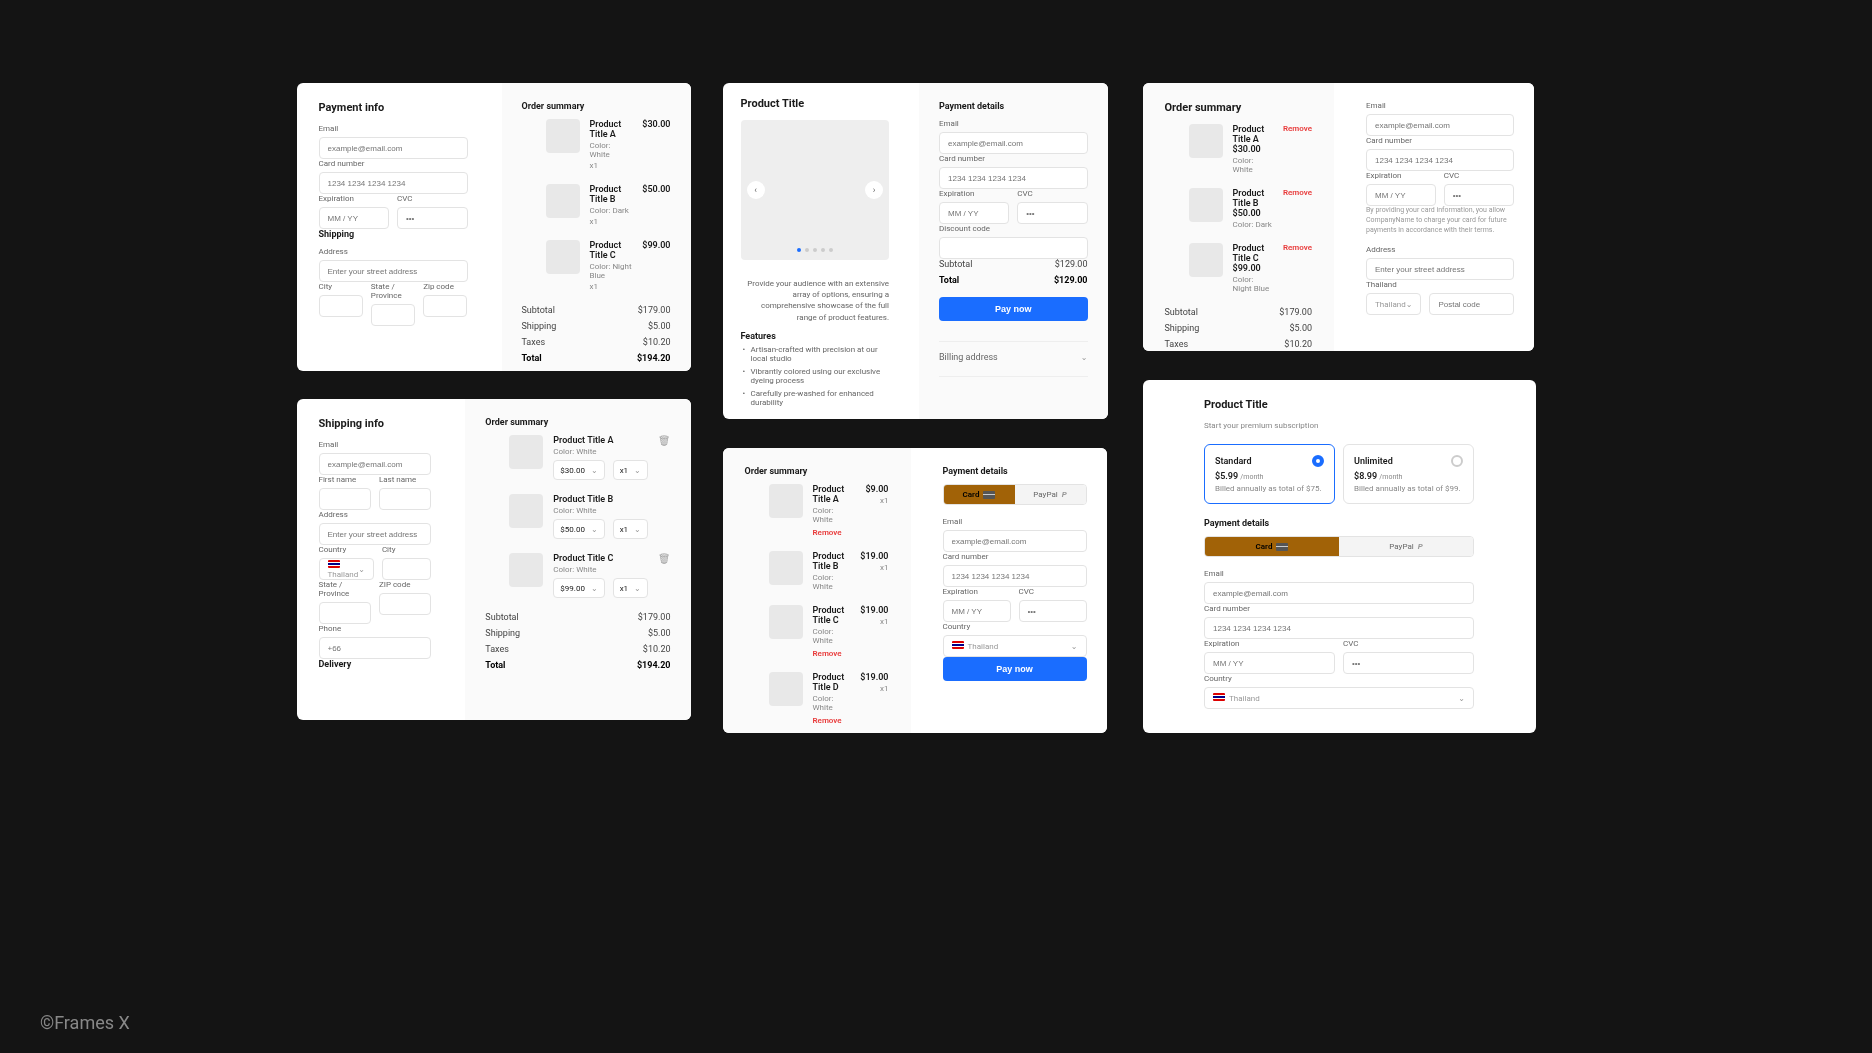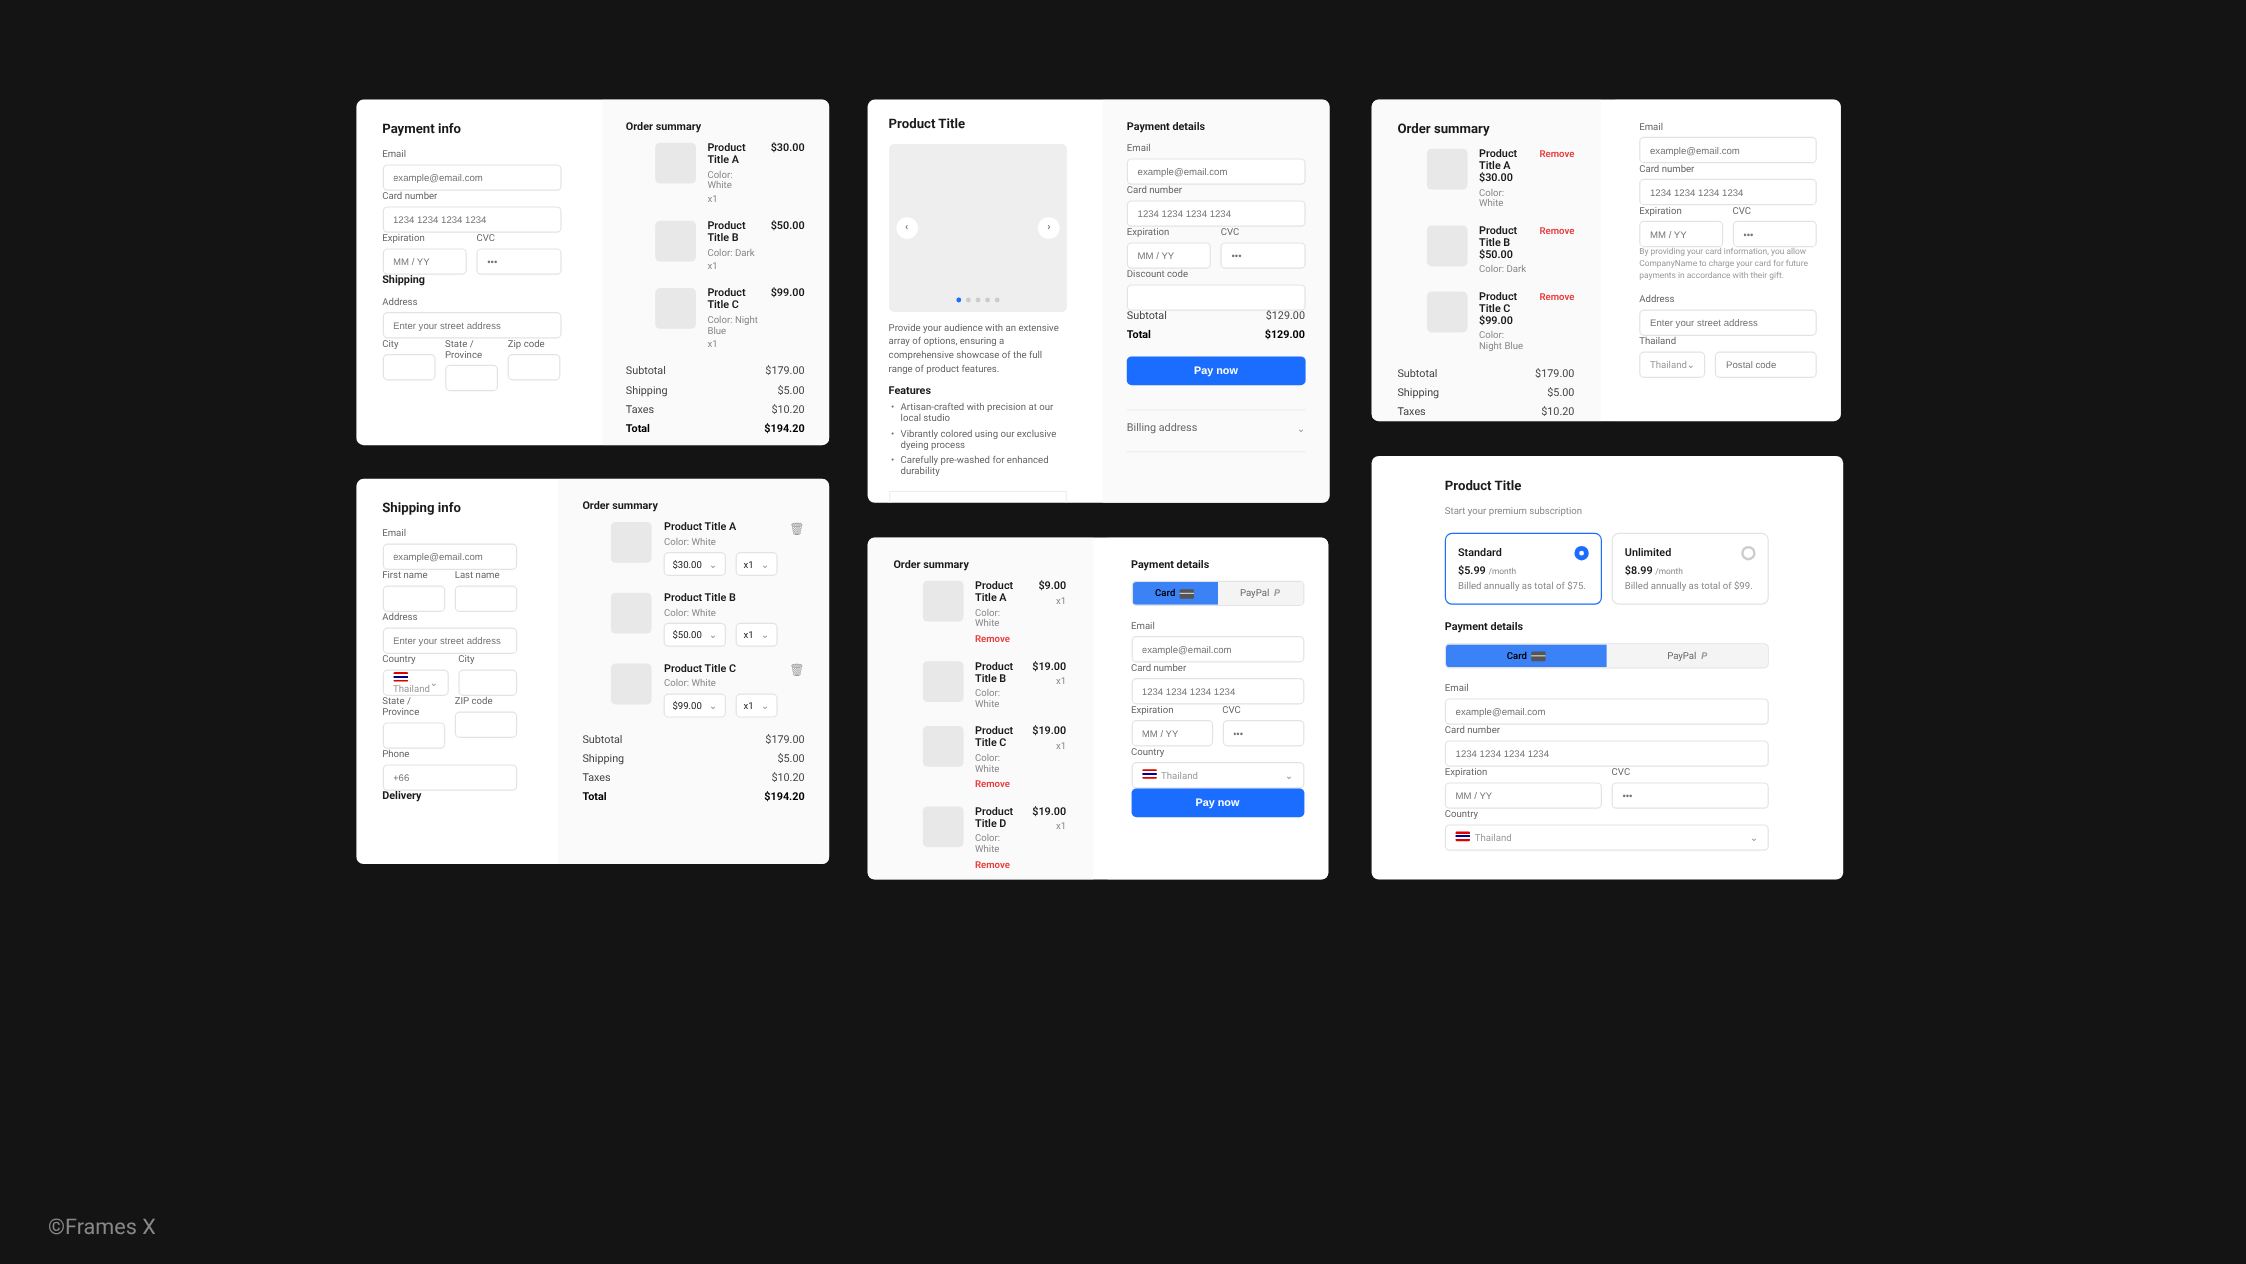--- a/index.html
+++ b/index.html
@@ -35,29 +35,29 @@
 .radio-head{display:flex;justify-content:space-between;align-items:center;gap:40px;}
 .rc-title{font-size:9px;font-weight:600;}
 .rc-sub{font-size:8px;color:#888;margin-top:3px;}
 .flag{width:12px;height:8px;background:linear-gradient(to bottom,#d00 0%,#d00 20%,#fff 20%,#fff 40%,#008 40%,#008 60%,#fff 60%,#fff 80%,#d00 80%,#d00 100%);display:inline-block;border-radius:1px;margin-right:4px;}
 .chev{font-size:8px;color:#999;}
 .gallery{background:#eee;height:140px;border-radius:4px;position:relative;display:flex;align-items:center;justify-content:space-between;padding:0 6px;}
 .nav{width:18px;height:18px;border-radius:50%;background:#fff;display:flex;align-items:center;justify-content:center;font-size:9px;color:#666;cursor:pointer;}
 .dots{position:absolute;bottom:8px;left:50%;transform:translateX(-50%);display:flex;gap:4px;}
 .dot{width:4px;height:4px;border-radius:50%;background:#ccc;}
 .dot.on{background:#1a6dff;}
-.desc{font-size:8px;color:#666;margin-top:8px;line-height:1.4;}
+.desc{font-size:8px;color:#666;margin-top:18px;line-height:1.4;text-align:right;}
 .bullet{font-size:8px;color:#666;margin-top:4px;padding-left:10px;position:relative;}
 .bullet:before{content:"•";position:absolute;left:2px;}
 .plan{border:1px solid #eee;border-top:none;padding:12px 14px;}
 .plan:first-of-type{border-top:1px solid #eee;}
 .accordion{display:flex;justify-content:space-between;align-items:center;padding:10px 0;border-top:1px solid #eee;font-size:9px;color:#666;margin-top:4px;}
 .tabs{display:flex;border:1px solid #e3e3e3;border-radius:4px;overflow:hidden;margin-bottom:12px;}
 .tab{flex:1;text-align:center;padding:5px;font-size:8px;color:#666;cursor:pointer;display:flex;align-items:center;justify-content:center;gap:4px;}
-.tab.active{background:#3b82f6;color:#000;font-weight:600;}
+.tab.active{background:#a16207;color:#000;font-weight:600;}
 .tab:not(.active){background:#f4f4f4;}
 .toggle{width:26px;height:14px;background:#1a6dff;border-radius:10px;position:relative;}
 .toggle:after{content:"";position:absolute;width:10px;height:10px;background:#fff;border-radius:50%;top:2px;left:14px;}
 .credit{position:absolute;left:40px;bottom:20px;color:#888;font-size:18px;}
 .sel-inp{display:flex;align-items:center;justify-content:space-between;}
 .sub-head{font-size:8px;color:#888;margin-bottom:14px;}
 .per{font-size:7px;color:#888;}
 .cc-icon{display:inline-block;width:12px;height:8px;background:#555;border-radius:1px;position:relative;}
 .cc-icon:after{content:"";position:absolute;top:3px;left:0;width:100%;height:1px;background:#ccc;}
 .pp-icon{font-style:italic;font-weight:bold;color:#999;}
@@ -235,21 +235,21 @@
           <span>$194.20</span>
         </div>
  </div>
  <div class="right" style="background:#fff;">
   <div class="fg"><span class="lbl">Email</span><input class="inp" placeholder="example@email.com" style=""></div>
   <div class="fg"><span class="lbl">Card number</span><input class="inp" placeholder="1234 1234 1234 1234" style=""></div>
   <div class="fg row">
    <div><span class="lbl">Expiration</span><input class="inp" placeholder="MM / YY" style=""></div>
    <div><span class="lbl">CVC</span><input class="inp" placeholder="•••" style=""></div>
   </div>
-  <div class="note">By providing your card information, you allow CompanyName to charge your card for future payments in accordance with their gift.</div>
+  <div class="note">By providing your card information, you allow CompanyName to charge your card for future payments in accordance with their terms.</div>
   <div class="fg"><span class="lbl">Address</span><input class="inp" placeholder="Enter your street address" style=""></div>
   <div class="fg">
           <span class="lbl">Thailand</span>
    <div class="row">
     <div class="inp sel-inp">
               <span>Thailand</span>
               <span class="chev">⌄</span>
             </div>
     <input class="inp" placeholder="Postal code" style="">
    </div>

